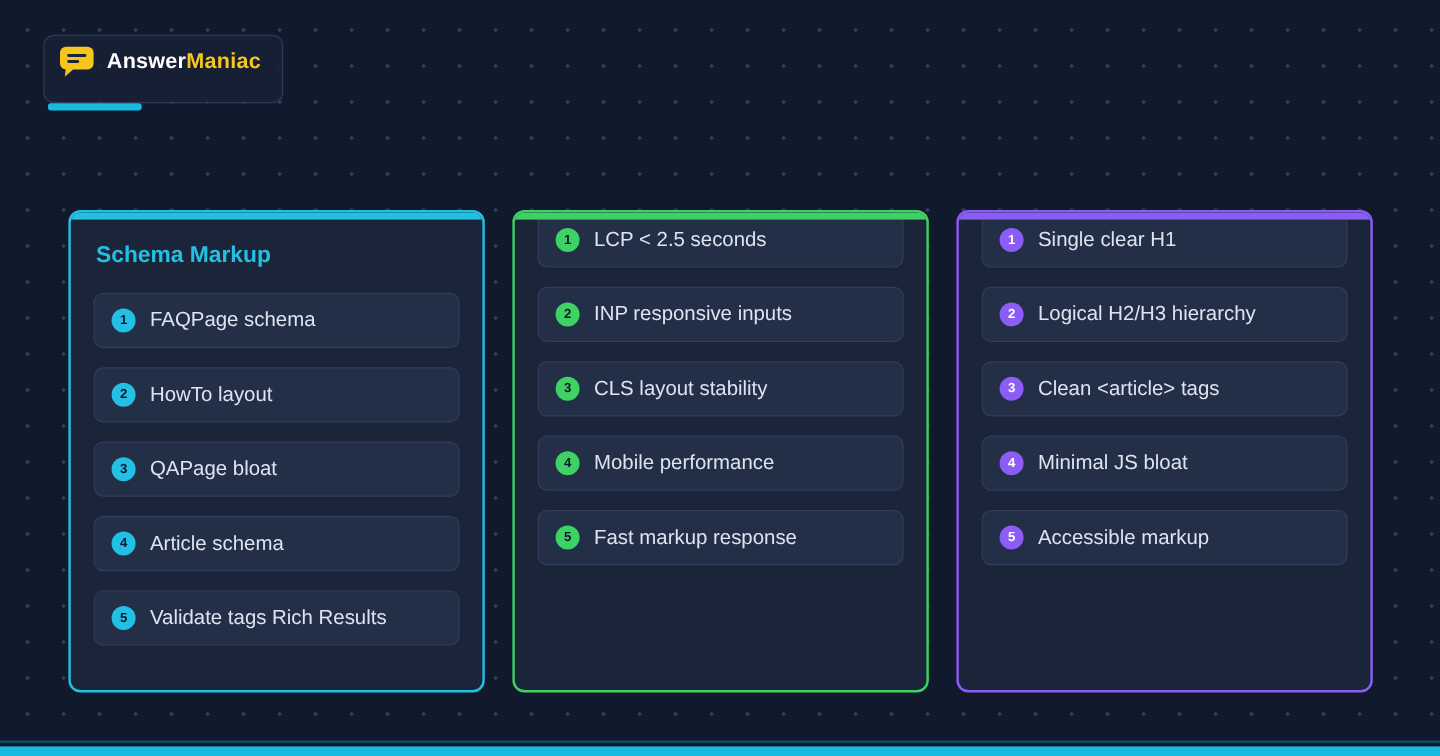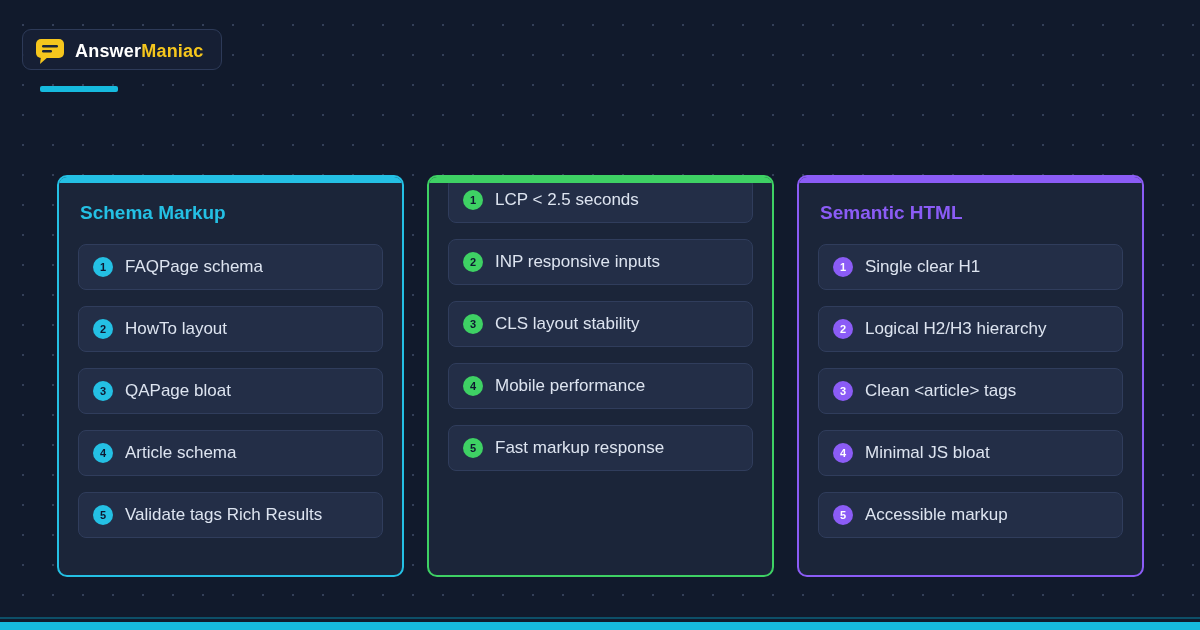--- a/index.html
+++ b/index.html
@@ -12,23 +12,23 @@
   .page {
     position:relative;
     width:1200px; height:630px;
     background-color:#111a2c;
     background-image: radial-gradient(rgba(130,150,190,0.30) 1.3px, transparent 1.4px);
     background-size: 30px 30px;
     background-position: 8px 10px;
   }
   
   .logo-box {
-    position:absolute; top:29px; left:22px;
+    position:absolute; top:29px; left:36px;
     display:flex; align-items:center; gap:10px;
-    padding:8px 18px 4px 12px;
+    padding:8px 18px 20px 12px;
     background:rgba(24,33,54,0.85);
     border:1px solid #2d3a58;
     border-radius:9px;
   }
   .bubble-icon { width:30px; height:27px; display:block; }
   .brand-text { font-size:18px; font-weight:bold; letter-spacing:0.2px; }
   .brand-primary { color:#ffffff; }
   .brand-secondary { color:#f5c61d; }
   
   .heading-underline {
@@ -159,21 +159,20 @@
         </div>
         <div class="item">
           <span class="badge">5</span>
           <span class="item-label">Fast markup response</span>
         </div>
       </div>
     </div>
 
     <div class="card accent-purple">
       <div class="card-topbar"></div>
-      <h2 class="card-title">Semantic HTML</h2>
       <div class="item-list">
         <div class="item">
           <span class="badge">1</span>
           <span class="item-label">Single clear H1</span>
         </div>
         <div class="item">
           <span class="badge">2</span>
           <span class="item-label">Logical H2/H3 hierarchy</span>
         </div>
         <div class="item">

